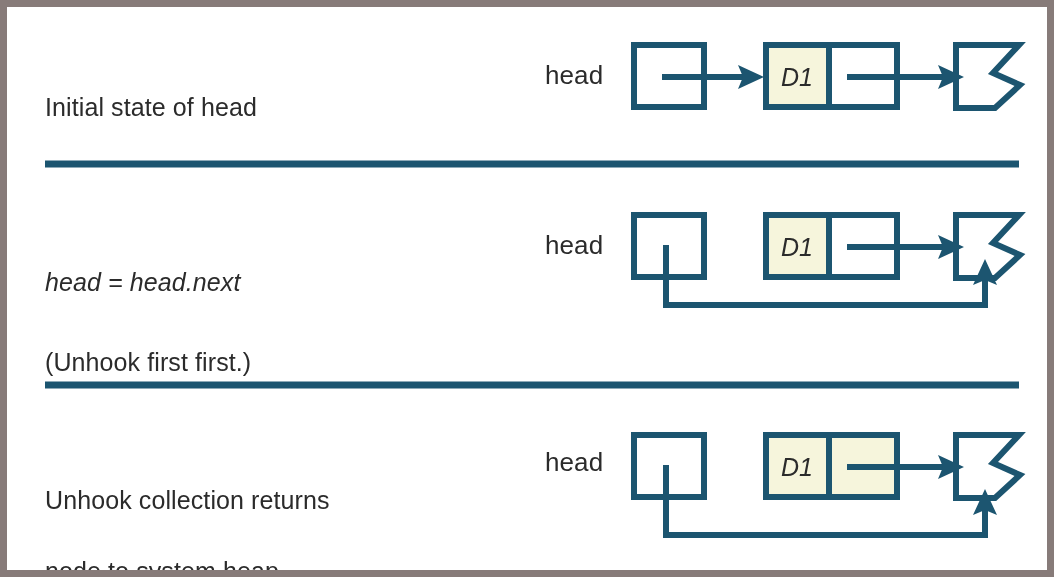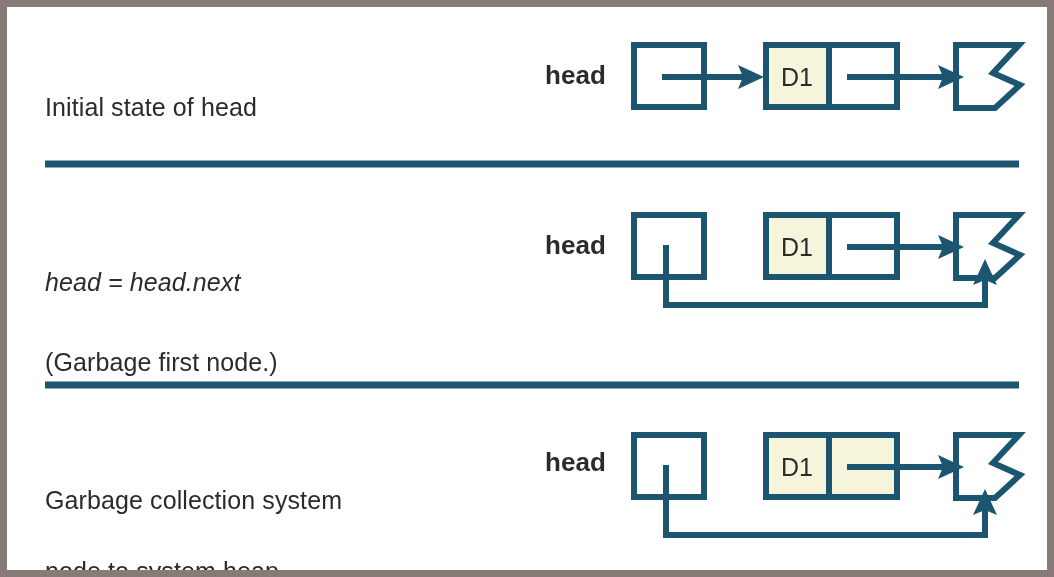--- a/index.html
+++ b/index.html
@@ -15,38 +15,38 @@
     width: 1054px;
     height: 577px;
     box-sizing: border-box;
     background: #ffffff;
     border: 7px solid #877b79;
     overflow: hidden;
   }
   .canvas {
     position: absolute;
     inset: 0;
+    font-style: italic;
   }
   .canvas svg {
     display: block;
   }
   .label {
     position: absolute;
     color: #2b2b2b;
     font-size: 25px;
     line-height: 1.42;
     letter-spacing: 0.1px;
     white-space: pre-line;
   }
   .head-label {
     position: absolute;
     color: #2b2b2b;
     font-size: 26px;
     letter-spacing: 0.1px;
-    font-weight: bold;
   }
   .node-text {
     font-family: "Liberation Sans", sans-serif;
     font-size: 25px;
     fill: #2b2b2b;
   }
 </style>
 </head>
 <body>
 
@@ -83,21 +83,21 @@
   <div class="canvas">
     <svg width="1054" height="577" viewBox="0 0 1054 577" xmlns="http://www.w3.org/2000/svg">
       <line x1="38" y1="157" x2="1012" y2="157" stroke="#1c5570" stroke-width="7"></line>
     </svg>
   </div>
 
   <div class="label" style="left:38px; top:222px;font-style:italic;">
     <span>head = head.next</span>
   </div>
   <div class="label" style="left:38px; top:302px;">
-    <span>(Garbage first node.)</span>
+    <span>(Unhook first first.)</span>
   </div>
   <div class="head-label" style="left:538px; top:223px;">head</div>
 
   <div class="canvas">
     <svg width="1054" height="577" viewBox="0 0 1054 577" xmlns="http://www.w3.org/2000/svg">
       <g fill="none" stroke="#1c5570" stroke-width="6">
 
         <rect x="627" y="208" width="70" height="62" fill="#ffffff"></rect>
 
         <path d="M 659 238 L 659 298 L 978 298 L 978 262" stroke-linejoin="miter" stroke-linecap="butt"></path>
@@ -117,21 +117,21 @@
     </svg>
   </div>
 
   <div class="canvas">
     <svg width="1054" height="577" viewBox="0 0 1054 577" xmlns="http://www.w3.org/2000/svg">
       <line x1="38" y1="378" x2="1012" y2="378" stroke="#1c5570" stroke-width="7"></line>
     </svg>
   </div>
 
   <div class="label" style="left:38px; top:440px;">
-    <span>Garbage collection system</span><br>
+    <span>Unhook collection returns</span><br>
     <span>node to system heap.</span>
   </div>
   <div class="head-label" style="left:538px; top:440px;">head</div>
 
   <div class="canvas">
     <svg width="1054" height="577" viewBox="0 0 1054 577" xmlns="http://www.w3.org/2000/svg">
       <g fill="none" stroke="#1c5570" stroke-width="6">
 
         <rect x="627" y="428" width="70" height="62" fill="#ffffff"></rect>
 

